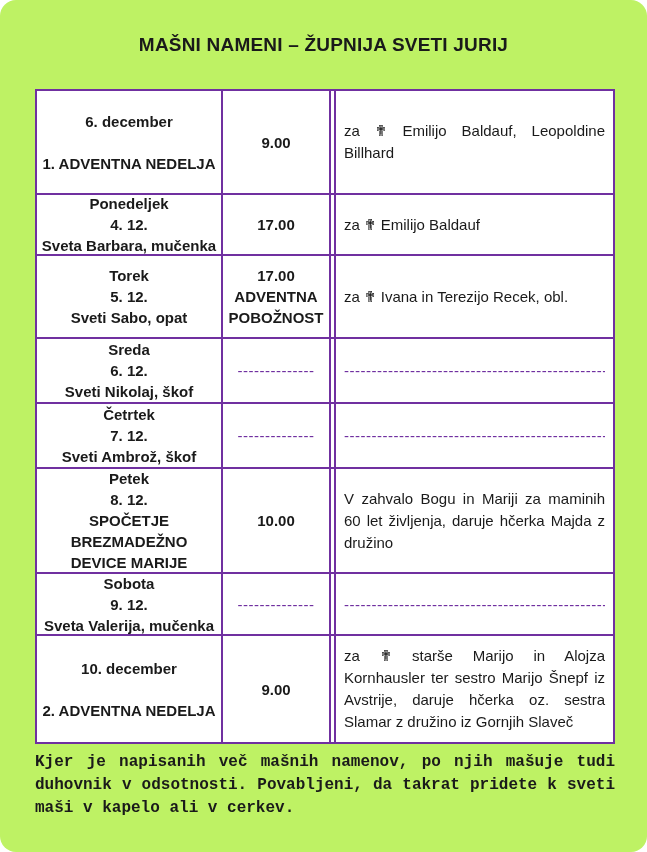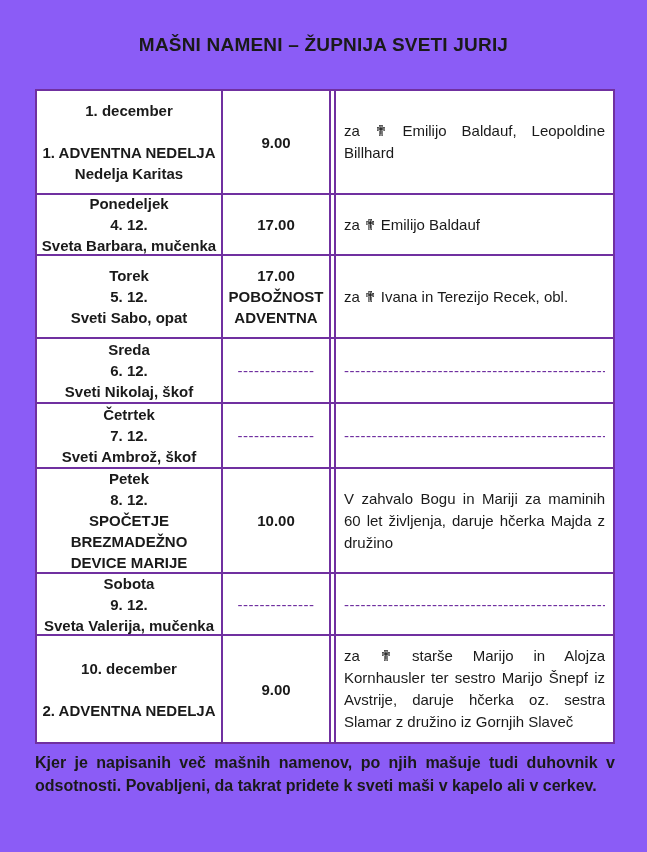--- a/index.html
+++ b/index.html
@@ -1,18 +1,18 @@
 <!DOCTYPE html>
 <html style="--purple: #7030A0; --ink: #1a1a1a;"><head>
 <meta charset="utf-8">
 <style>
   :root { --purple: #7030A0; --ink: #1a1a1a; }
   * { box-sizing: border-box; margin: 0; padding: 0; }
   body { background: #ffffff; font-family: "Liberation Sans", "DejaVu Sans", sans-serif; color: var(--ink); }
-  .page { width: 647px; height: 852px; background: #8b5cf6; overflow: hidden; position: relative; }
+  .page { width: 647px; height: 852px; background: #bef264; overflow: hidden; position: relative; border-radius: 16px; }
 
   .title {
     margin-top: 34px;
     text-align: center;
     font-size: 19px;
     font-weight: bold;
     letter-spacing: 0.2px;
   }
 
   .mass-table {
@@ -44,36 +44,36 @@
   .dash { color: var(--purple); font-size: 15px; line-height: 21px; letter-spacing: 0.5px; white-space: nowrap; overflow: hidden; }
   .c3 .dash { text-align: left; }
 
   .footer {
     margin: 7px 0 0 35px;
     width: 580px;
     font-size: 16px;
     font-weight: bold;
     line-height: 23px;
     text-align: justify;
+    font-family: Liberation Mono, monospace;
   }
 </style>
 </head>
 <body>
 
 <div class="page">
 
   <div class="title">MAŠNI NAMENI – ŽUPNIJA SVETI JURIJ</div>
 
   <div class="mass-table">
 
     <div class="c c1">
-      <div class="ln b">1. december</div>
+      <div class="ln b">6. december</div>
       <div class="ln b"></div>
       <div class="ln b">1. ADVENTNA NEDELJA</div>
-      <div class="ln b">Nedelja Karitas</div>
     </div>
     <div class="c c2">
       <div class="ln">9.00</div>
     </div>
     <div class="c gapcol"></div>
     <div class="c c3">
       <div class="para">za ✟ Emilijo Baldauf, Leopoldine Billhard</div>
     </div>
 
     <div class="c c1">
@@ -89,22 +89,22 @@
       <div class="para">za ✟ Emilijo Baldauf</div>
     </div>
 
     <div class="c c1">
       <div class="ln">Torek</div>
       <div class="ln">5. 12.</div>
       <div class="ln">Sveti Sabo, opat</div>
     </div>
     <div class="c c2">
       <div class="ln">17.00</div>
+      <div class="ln">ADVENTNA</div>
       <div class="ln">POBOŽNOST</div>
-      <div class="ln">ADVENTNA</div>
     </div>
     <div class="c gapcol"></div>
     <div class="c c3">
       <div class="para">za ✟ Ivana in Terezijo Recek, obl.</div>
     </div>
 
     <div class="c c1">
       <div class="ln">Sreda</div>
       <div class="ln">6. 12.</div>
       <div class="ln">Sveti Nikolaj, škof</div>

